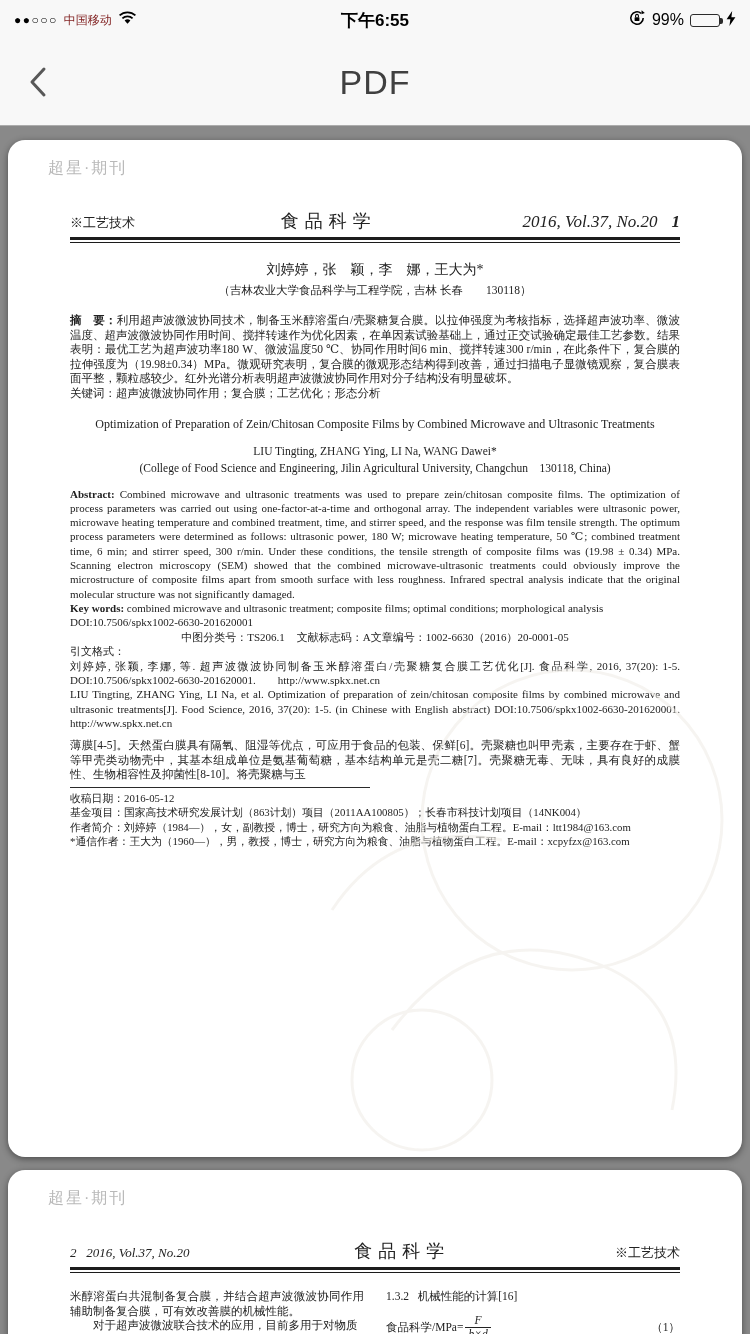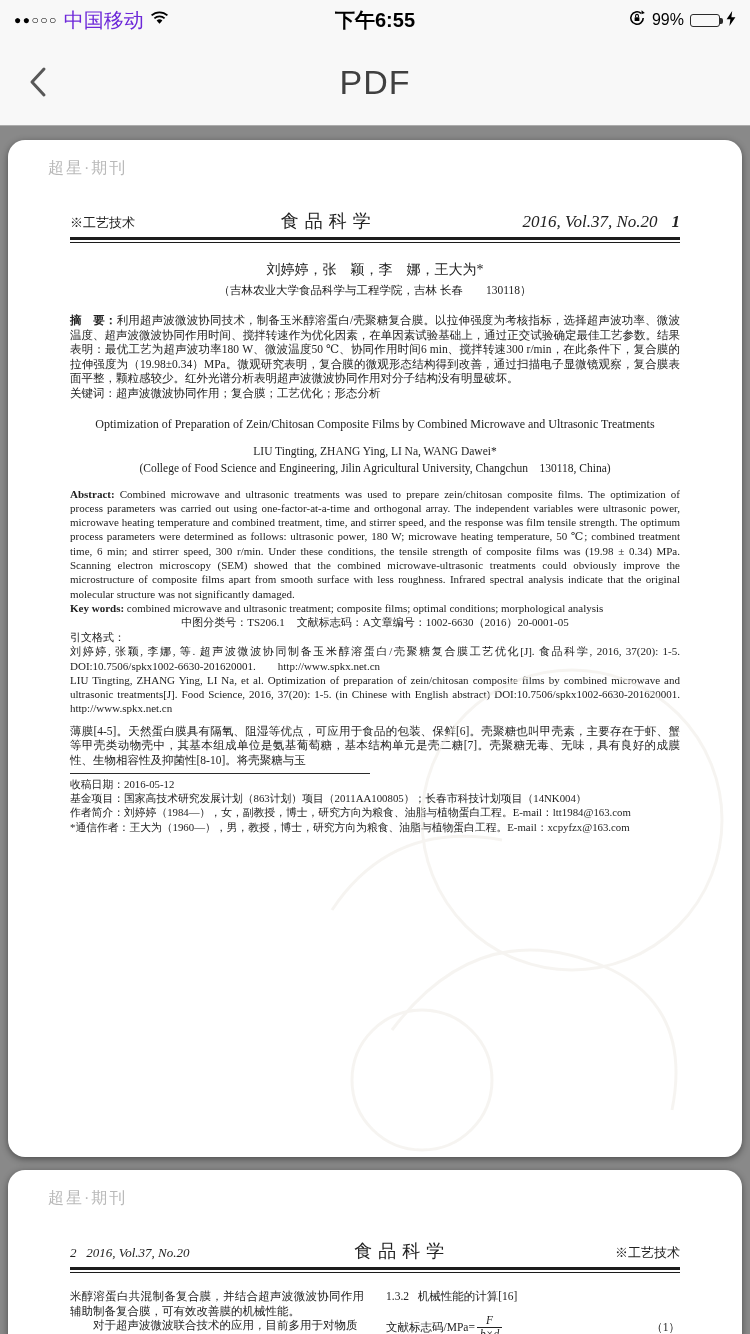--- a/index.html
+++ b/index.html
@@ -4,22 +4,22 @@
 <style>
   * { margin:0; padding:0; box-sizing:border-box; }
   html,body { width:750px; background:#898989; font-family:"Liberation Sans", sans-serif; }
   #screen { position:relative; width:750px; height:1334px; overflow:hidden; background:#898989; }
 
   
   #statusbar { position:absolute; top:0; left:0; width:750px; height:40px; background:#f8f8f8;
     display:flex; align-items:center; justify-content:space-between; padding:0 14px; }
   .sb-left, .sb-right { display:flex; align-items:center; gap:6px; }
   .sb-dots { font-size:12px; letter-spacing:1.5px; color:#000; }
-  .sb-carrier { font-size:20px; color:#6d28d9; }
-  .sb-time { position:absolute; left:0; right:0; text-align:center; font-size:20px; font-weight:700; color:#000; }
+  .sb-carrier { font-size:12px; color:#7f1d1d; }
+  .sb-time { position:absolute; left:0; right:0; text-align:center; font-size:17px; font-weight:700; color:#000; }
   .sb-batt-pct { font-size:16px; color:#000; }
   .battery { position:relative; width:30px; height:13px; border:1px solid #2b2b2b; border-radius:3px; padding:1px; }
   .battery .fill { height:100%; width:94%; background:#53d769; border-radius:1.5px; }
   .battery .nub { position:absolute; right:-4px; top:3.5px; width:3px; height:6px; background:#2b2b2b; border-radius:0 2px 2px 0; }
 
   
   #navbar { position:absolute; top:40px; left:0; width:750px; height:86px; background:#f8f8f8;
     border-bottom:1px solid #acacac; display:flex; align-items:center; justify-content:center; }
   #nav-title { font-size:34px; font-weight:300; color:#404040; letter-spacing:1px; }
   #back-btn { position:absolute; left:18px; top:24px; width:40px; height:40px; display:flex; align-items:center; justify-content:center; }
@@ -155,20 +155,21 @@
       <p class="abstract"><span class="lead">摘　要：</span><span>利用超声波微波协同技术，制备玉米醇溶蛋白/壳聚糖复合膜。以拉伸强度为考核指标，选择超声波功率、微波温度、超声波微波协同作用时间、搅拌转速作为优化因素，在单因素试验基础上，通过正交试验确定最佳工艺参数。结果表明：最优工艺为超声波功率180 W、微波温度50 ℃、协同作用时间6 min、搅拌转速300 r/min，在此条件下，复合膜的拉伸强度为（19.98±0.34）MPa。微观研究表明，复合膜的微观形态结构得到改善，通过扫描电子显微镜观察，复合膜表面平整，颗粒感较少。红外光谱分析表明超声波微波协同作用对分子结构没有明显破坏。</span></p>
       <p class="kw"><span class="lead">关键词：</span><span>超声波微波协同作用；复合膜；工艺优化；形态分析</span></p>
 
       <div class="en-title">Optimization of Preparation of Zein/Chitosan Composite Films by Combined Microwave and Ultrasonic Treatments</div>
       <div class="en-authors">LIU Tingting, ZHANG Ying, LI Na, WANG Dawei*</div>
       <div class="en-affil">(College of Food Science and Engineering, Jilin Agricultural University, Changchun　130118, China)</div>
 
       <p class="en-abstract"><span class="lead">Abstract:</span> <span>Combined microwave and ultrasonic treatments was used to prepare zein/chitosan composite films. The optimization of process parameters was carried out using one-factor-at-a-time and orthogonal array. The independent variables were ultrasonic power, microwave heating temperature and combined treatment, time, and stirrer speed, and the response was film tensile strength. The optimum process parameters were determined as follows: ultrasonic power, 180 W; microwave heating temperature, 50 ℃; combined treatment time, 6 min; and stirrer speed, 300 r/min. Under these conditions, the tensile strength of composite films was (19.98 ± 0.34) MPa. Scanning electron microscopy (SEM) showed that the combined microwave-ultrasonic treatments could obviously improve the microstructure of composite films apart from smooth surface with less roughness. Infrared spectral analysis indicate that the original molecular structure was not significantly damaged.</span></p>
       <p class="en-kw"><span class="lead">Key words:</span> <span>combined microwave and ultrasonic treatment; composite films; optimal conditions; morphological analysis</span></p>
 
+      <div class="meta-line">DOI:10.7506/spkx1002-6630-201620001</div>
       <div class="meta-row">
         <span>中图分类号：TS206.1</span>
         <span>文献标志码：A文章编号：1002-6630（2016）20-0001-05</span>
       </div>
       <div class="meta-line">引文格式：</div>
       <p class="cite">刘婷婷, 张颖, 李娜, 等. 超声波微波协同制备玉米醇溶蛋白/壳聚糖复合膜工艺优化[J]. 食品科学, 2016, 37(20): 1-5. DOI:10.7506/spkx1002-6630-201620001.　　http://www.spkx.net.cn</p>
       <p class="cite">LIU Tingting, ZHANG Ying, LI Na, et al. Optimization of preparation of zein/chitosan composite films by combined microwave and ultrasonic treatments[J]. Food Science, 2016, 37(20): 1-5. (in Chinese with English abstract) DOI:10.7506/spkx1002-6630-201620001.　　http://www.spkx.net.cn</p>
 
       <div class="two-col">
         <div class="col">薄膜[4-5]。天然蛋白膜具有隔氧、阻湿等优点，可应用于食品的包装、保鲜[6]。壳聚糖也叫甲壳素，主要存在于虾、蟹等甲壳类动物壳中，其基本组成单位是氨基葡萄糖，基本结构单元是壳二糖[7]。壳聚糖无毒、无味，具有良好的成膜性、生物相容性及抑菌性[8-10]。将壳聚糖与玉</div>
@@ -194,21 +195,21 @@
       <div class="dbl-rule"></div>
 
       <div class="two-col" style="margin-top:16px;">
         <div class="col">
           <div>米醇溶蛋白共混制备复合膜，并结合超声波微波协同作用辅助制备复合膜，可有效改善膜的机械性能。</div>
           <div class="indent">对于超声波微波联合技术的应用，目前多用于对物质</div>
         </div>
         <div class="col">
           <div class="p2-sec"><span>1.3.2</span>&nbsp;&nbsp;&nbsp;<span>机械性能的计算[16]</span></div>
           <div class="formula-row">
-            <span>文献标志码/MPa=</span>
+            <span>食品科学/MPa=</span>
             <span class="frac">
               <span class="num">F</span>
               <span class="den">b×d</span>
             </span>
             <span class="eq-no">（1）</span>
           </div>
         </div>
       </div>
     </div>
 

